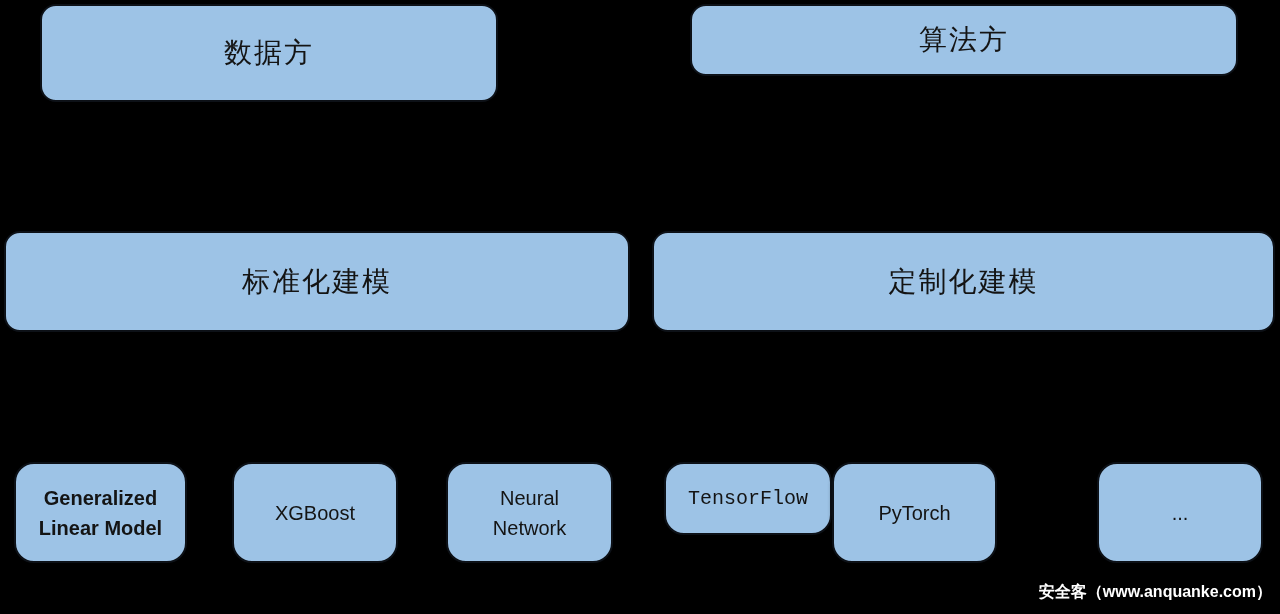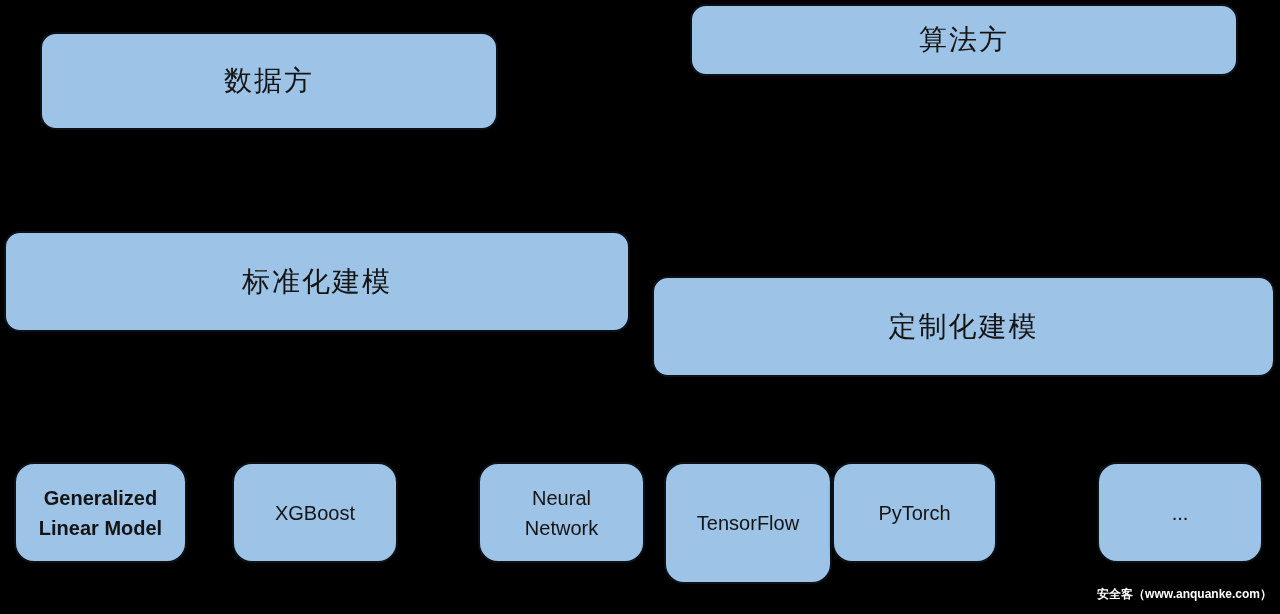--- a/index.html
+++ b/index.html
@@ -33,39 +33,39 @@
     letter-spacing: 2px;
   }
   .node-small {
     border-radius: 20px;
     font-size: 20px;
     line-height: 30px;
     padding: 0 16px;
     letter-spacing: 0px;
   }
   
-  .pos-top-left    { left: 40px;  top: 4px;   width: 458px; height: 98px; margin-top: 28px; }
+  .pos-top-left    { left: 40px;  top: 4px;   width: 458px; height: 98px; }
   .pos-top-right   { left: 690px; top: 4px;   width: 548px; height: 72px; }
   
   .pos-mid-left    { left: 4px;   top: 231px; width: 626px; height: 101px; font-family: Liberation Mono, monospace; }
-  .pos-mid-right   { left: 652px; top: 231px; width: 623px; height: 101px; margin-top: 45px; }
+  .pos-mid-right   { left: 652px; top: 231px; width: 623px; height: 101px; }
   
   .pos-b1 { left: 14px;   top: 462px; width: 173px; height: 101px; font-weight: bold; }
   .pos-b2 { left: 232px;  top: 462px; width: 166px; height: 101px; }
-  .pos-b3 { left: 446px;  top: 462px; width: 167px; height: 101px; margin-left: 32px; }
-  .pos-b4 { left: 664px;  top: 462px; width: 168px; height: 122px; }
+  .pos-b3 { left: 446px;  top: 462px; width: 167px; height: 101px; }
+  .pos-b4 { left: 664px;  top: 462px; width: 168px; height: 73px; font-family: Liberation Mono, monospace; }
   .pos-b5 { left: 832px;  top: 462px; width: 165px; height: 101px; }
   .pos-b6 { left: 1097px; top: 462px; width: 166px; height: 101px; }
 
   .watermark {
     position: absolute;
     right: 8px;
     bottom: 11px;
     color: #ffffff;
-    font-size: 12px;
+    font-size: 16px;
     font-weight: bold;
     letter-spacing: 0px;
     white-space: nowrap;
   }
 </style>
 </head>
 <body>
 
 <div class="canvas">
 

